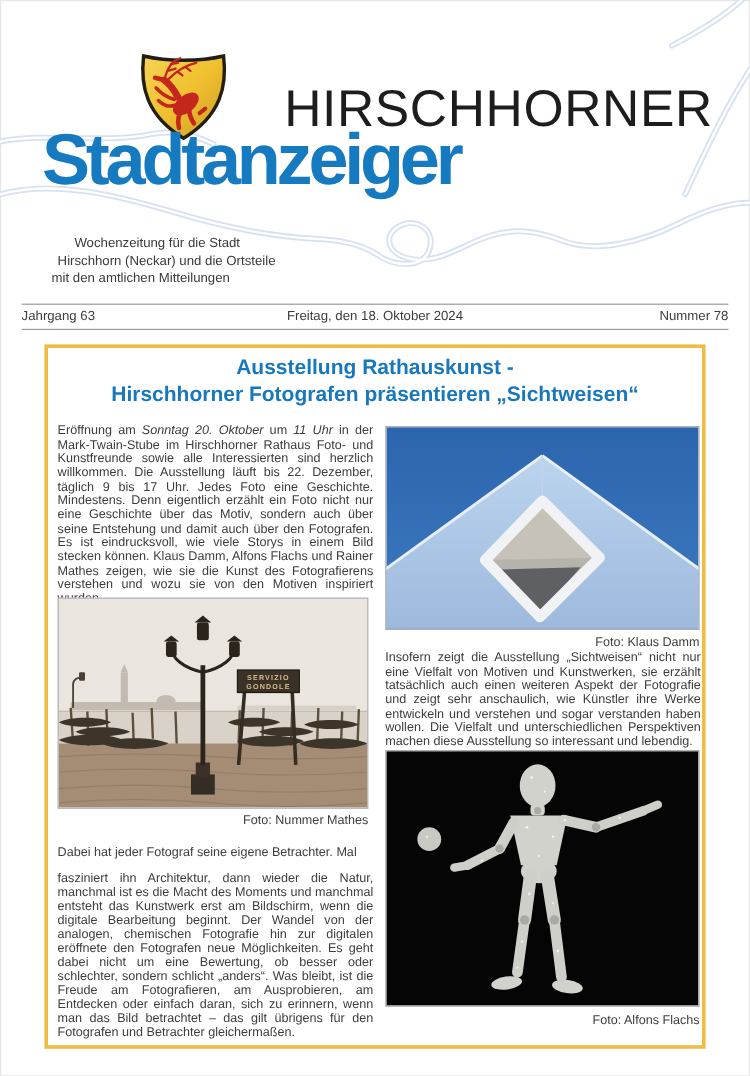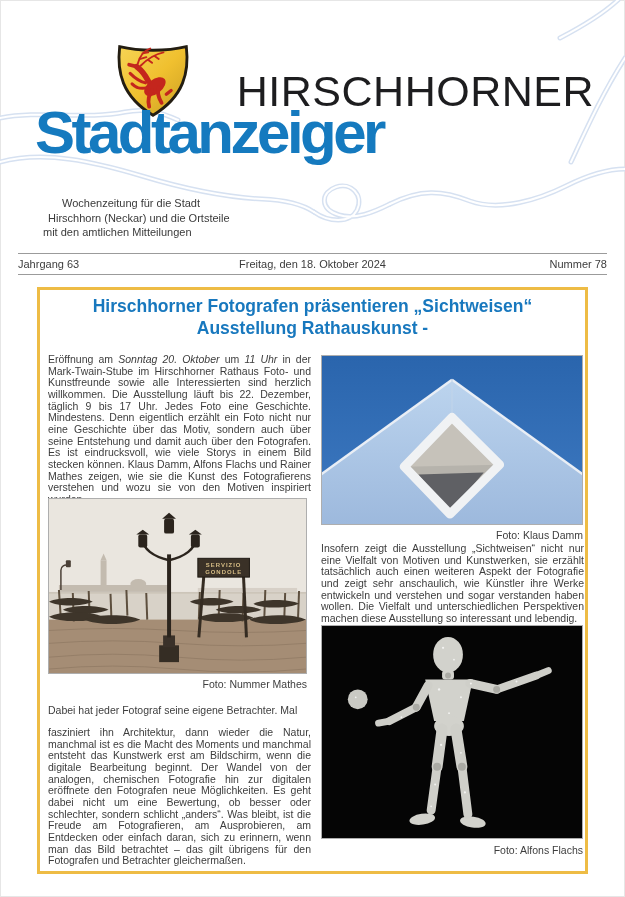--- a/index.html
+++ b/index.html
@@ -123,22 +123,22 @@
 
   <div class="dateline">
     <span class="dl-left">Jahrgang 63</span>
     <span class="dl-center">Freitag, den 18. Oktober 2024</span>
     <span class="dl-right">Nummer 78</span>
   </div>
 
   <div class="article-box">
 
     <div class="headline">
+      <span>Ausstellung Rathauskunst -</span>
       <span>Hirschhorner Fotografen präsentieren „Sichtweisen“</span>
-      <span>Ausstellung Rathauskunst -</span>
     </div>
 
     <p class="body-text abs" style="left:8px;top:64px;width:263px;">
       <span>Eröffnung am </span><i>Sonntag 20. Oktober</i><span> um </span><i>11 Uhr</i><span> in der Mark-Twain-Stube im Hirschhorner Rathaus Foto- und Kunstfreunde sowie alle Interessierten sind herzlich willkommen. Die Ausstellung läuft bis 22. Dezember, täglich 9 bis 17 Uhr. Jedes Foto eine Geschichte. Mindestens. Denn eigentlich erzählt ein Foto nicht nur eine Geschichte über das Motiv, sondern auch über seine Entstehung und damit auch über den Fotografen. Es ist eindrucksvoll, wie viele Storys in einem Bild stecken können. Klaus Damm, Alfons Flachs und Rainer Mathes zeigen, wie sie die Kunst des Fotografierens verstehen und wozu sie von den Motiven inspiriert wurden.</span>
     </p>
 
     <div class="photo abs" style="left:8px;top:208px;width:259px;height:176px;">
       <svg viewBox="0 0 259 176" preserveAspectRatio="none">
         <rect x="0" y="0" width="259" height="120" fill="#eae6df"></rect>
         <g fill="#b3a99c" opacity="0.7">

